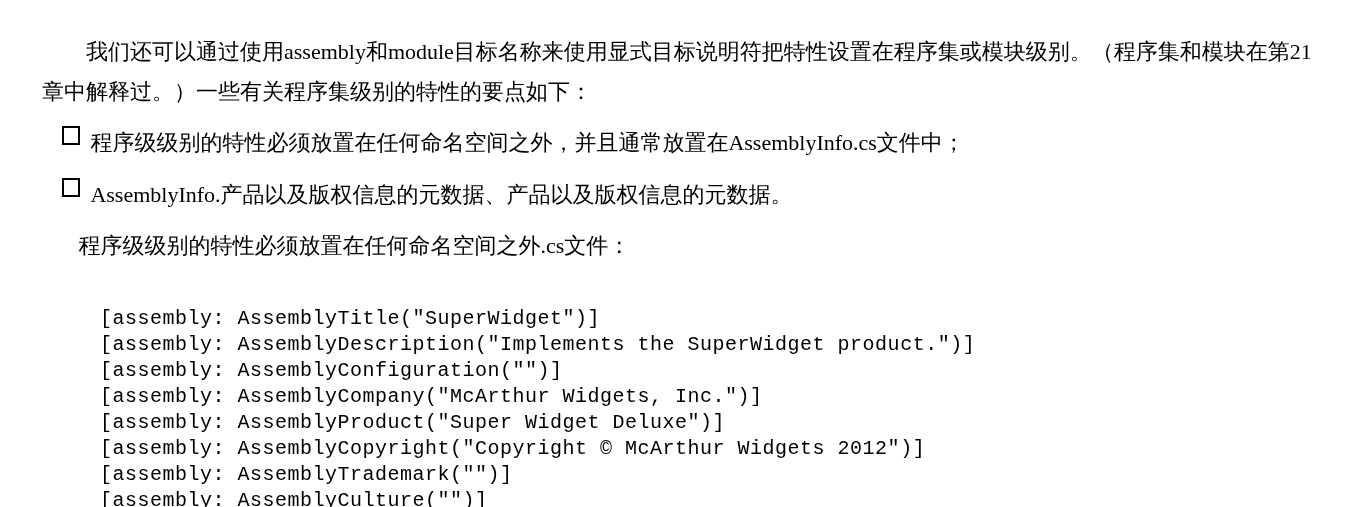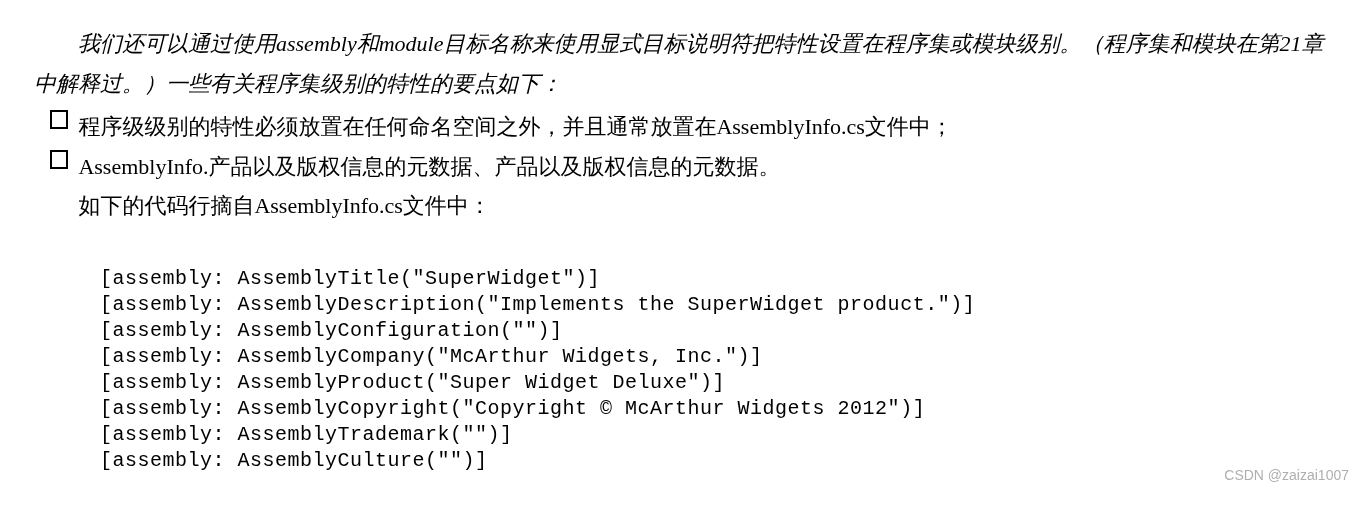--- a/index.html
+++ b/index.html
@@ -9,30 +9,29 @@
       font-size: 22px;
       line-height: 1.8;
       color: #000;
       background: #fff;
       width: 1361px;
       box-sizing: border-box;
       position: relative;
     }
     .paragraph {
       text-indent: 2em;
-      margin: 4px;
-      font-style: italic;
+      margin: 12px;
     }
     .bullet-list {
       margin: 0;
       padding-left: 2.2em;
     }
     .bullet-item {
       position: relative;
-      margin: 0;
+      margin: 12px;
     }
     .bullet-marker {
       position: absolute;
       left: -1.3em;
       top: 0.15em;
       display: inline-block;
       width: 0.85em;
       height: 0.85em;
       border: 2px solid #000;
       box-sizing: border-box;
@@ -69,21 +68,21 @@
   <p class="bullet-item">
     <span class="bullet-marker"></span>
     <span>程序级级别的特性必须放置在任何命名空间之外，并且通常放置在AssemblyInfo.cs文件中；</span>
   </p>
   <p class="bullet-item">
     <span class="bullet-marker"></span>
     <span>AssemblyInfo.产品以及版权信息的元数据、产品以及版权信息的元数据。</span>
   </p>
 </div>
 
-<p class="sub-paragraph">如下的代码行摘自AssemblyInfo.cs文件中：</p>
+<p class="sub-paragraph">程序级级别的特性必须放置在任何命名空间之外.cs文件：</p>
 
 <div class="code-block">
 <span>[assembly: AssemblyTitle("SuperWidget")]</span>
 <span>[assembly: AssemblyDescription("Implements the SuperWidget product.")]</span>
 <span>[assembly: AssemblyConfiguration("")]</span>
 <span>[assembly: AssemblyCompany("McArthur Widgets, Inc.")]</span>
 <span>[assembly: AssemblyProduct("Super Widget Deluxe")]</span>
 <span>[assembly: AssemblyCopyright("Copyright © McArthur Widgets 2012")]</span>
 <span>[assembly: AssemblyTrademark("")]</span>
 <span>[assembly: AssemblyCulture("")]</span>

